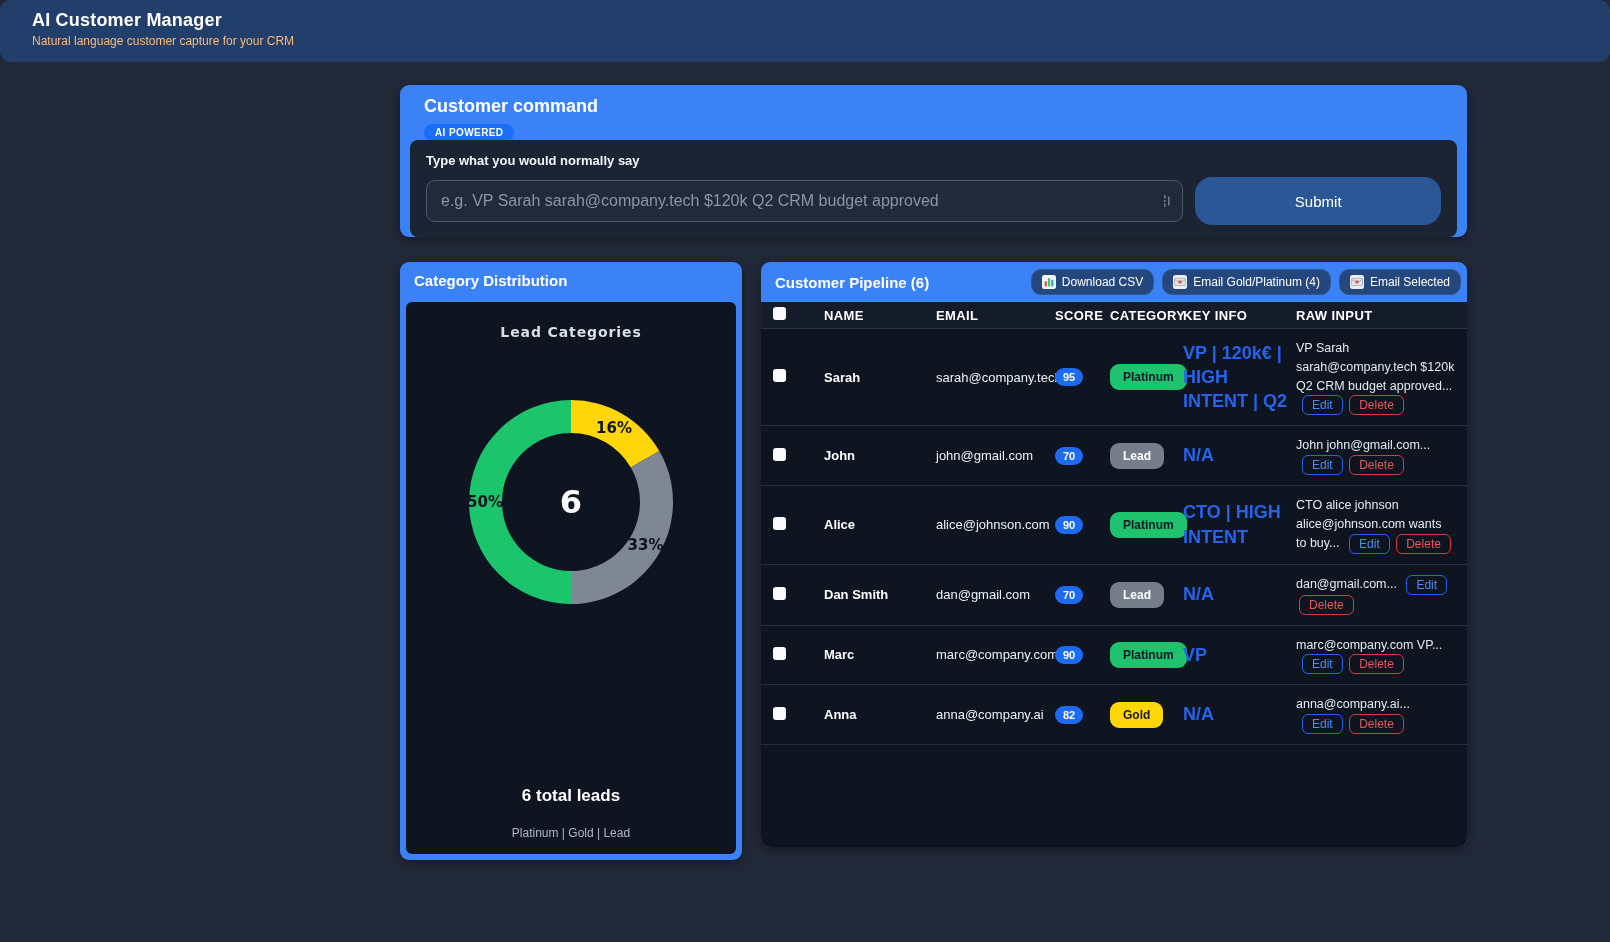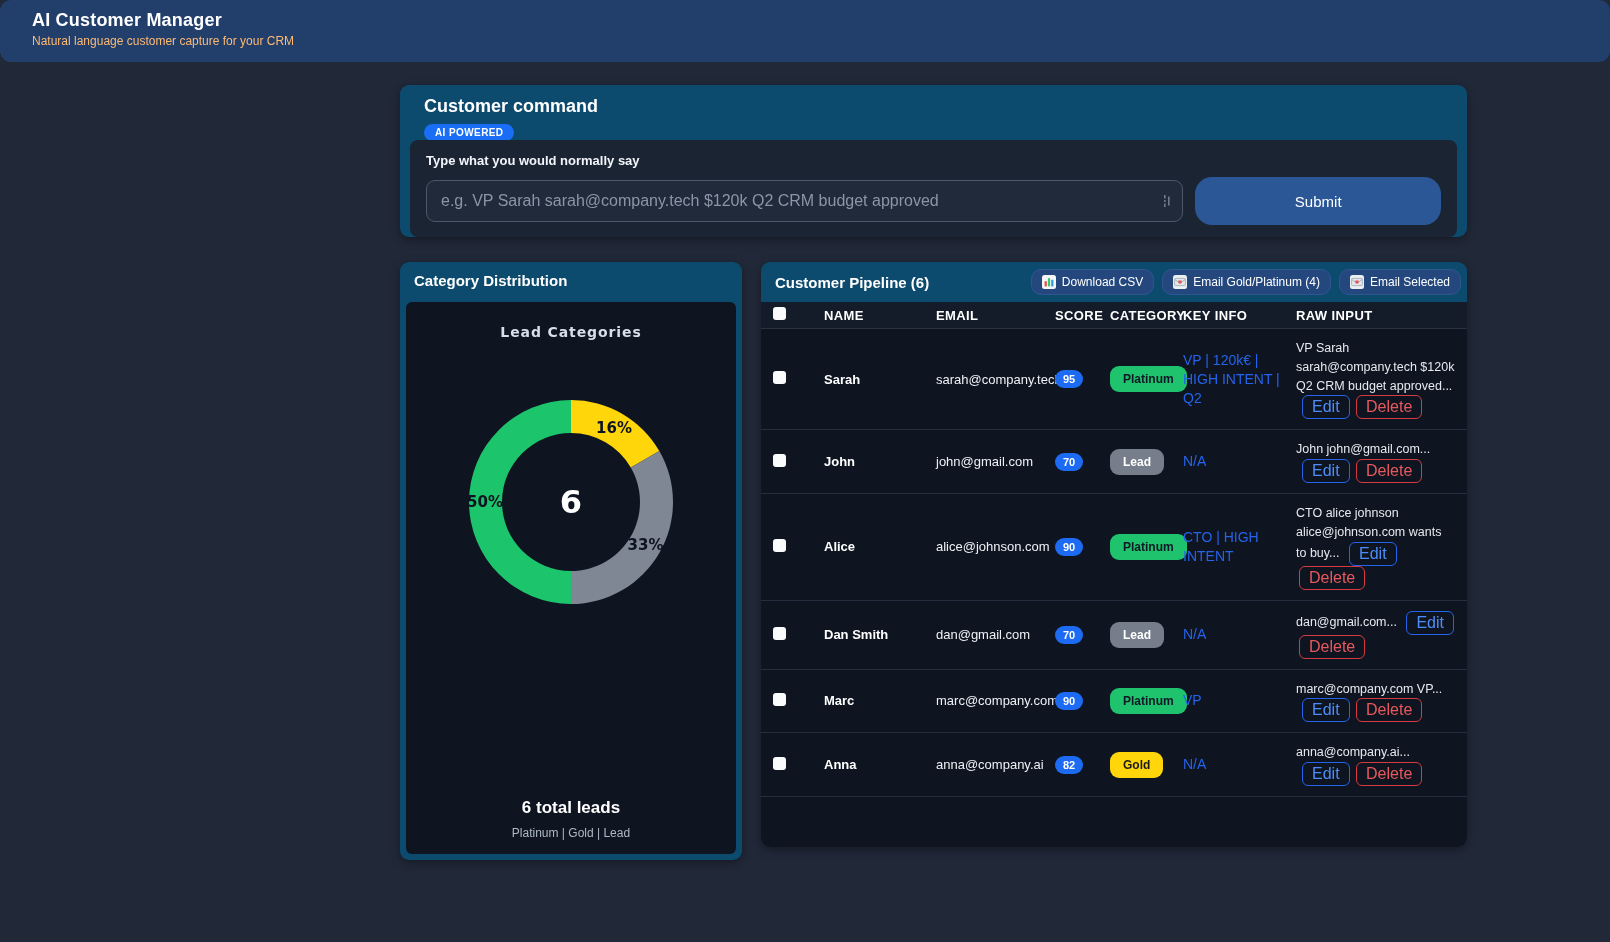--- a/index.html
+++ b/index.html
@@ -17,21 +17,21 @@
     background:#223f6b;
     padding:10px 12px 0 32px;
     border-radius:11px;
   }
   .app-title { font-size:18px; font-weight:bold; color:#ffffff; letter-spacing:.2px; }
   .app-subtitle { font-size:12px; color:#fdba74; margin-top:3px; }
 
   
   .card {
     position:absolute;
-    background:#0c4a6e;
+    background:#3b82f6;
     border-radius:9px;
     box-shadow:0 3px 10px rgba(0,0,0,.35);
   }
   #command-card { left:400px; top:85px;  width:1067px; height:152px; }
   #category-card{ left:400px; top:262px; width:342px;  height:598px; }
   #pipeline-card{ left:761px; top:262px; width:706px;  height:585px; }
 
   
   .command-head { padding:11px 24px 0 24px; }
   .command-title { font-size:18px; font-weight:bold; color:#fff; }
@@ -72,21 +72,21 @@
     display:flex; flex-direction:column; align-items:center;
   }
   .chart-title {
     margin-top:22px;
     font-family:"DejaVu Sans", sans-serif;
     font-size:14px; font-weight:bold; letter-spacing:.9px; color:#d8dfe9;
   }
   .donut-wrap { margin-top:6px; }
   .chart-spacer { flex:1; }
   .total-label { font-size:17px; font-weight:bold; color:#fff; }
-  .legend-label { font-size:12px; color:#aeb8c6; margin-top:8px; margin-bottom:14px; }
+  .legend-label { font-size:12px; color:#aeb8c6; margin-top:20px; margin-bottom:14px; }
 
   
   .pipe-head {
     height:40px; display:flex; align-items:center; justify-content:space-between;
     padding:0 6px 0 14px;
     gap:36px;
   }
   .pipe-title { font-size:15px; font-weight:bold; color:#fff; }
   .pipe-actions { display:flex; gap:8px; }
   .pipe-btn {
@@ -112,25 +112,25 @@
   .cell-name { font-weight:bold; color:#fff; }
   .cell-email { color:#eef1f5; }
   .score-pill {
     display:inline-block; background:#1c6bf2; color:#fff;
     font-size:11px; font-weight:bold; padding:3px 8px; border-radius:9px;
   }
   .cat-pill {
     display:inline-block; font-size:12px; font-weight:600;
     padding:6px 13px; border-radius:9px;
   }
-  .cell-keyinfo { color:#2563eb; font-weight:normal; font-size:14px; line-height:1.35; padding-right:6px; }
+  .cell-keyinfo { color:#2563eb; font-weight:bold; font-size:18px; line-height:1.35; padding-right:6px; }
   .cell-raw { font-size:12.5px; color:#e6e9ee; line-height:1.5; }
   .btn-edit, .btn-delete {
     display:inline-block; background:transparent;
-    font-size:16px; font-family:"Liberation Sans",sans-serif;
+    font-size:12px; font-family:"Liberation Sans",sans-serif;
     padding:2px 9px; border-radius:6px; cursor:pointer; vertical-align:middle;
   }
   .btn-edit   { border:1px solid #2563eb; color:#4d8df7; margin-left:6px; }
   .btn-delete { border:1px solid #d43a3f; color:#e8595d; margin-left:3px; }
 
   .checkbox {
     display:inline-block; width:13px; height:13px;
     background:#fafbfc; border-radius:3px; cursor:pointer;
   }
 

